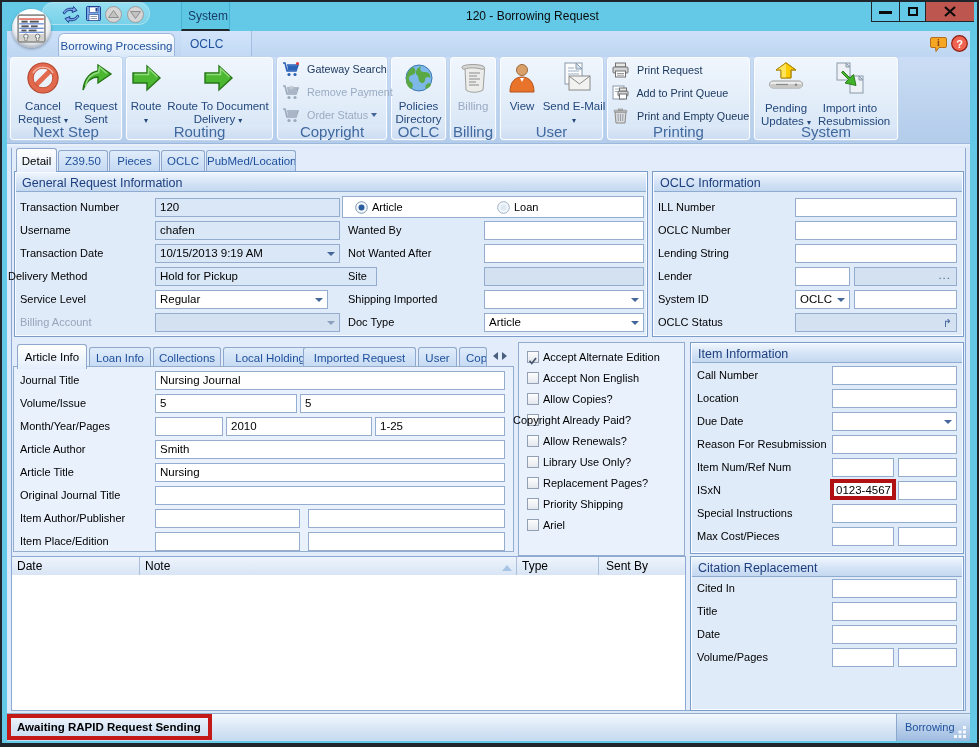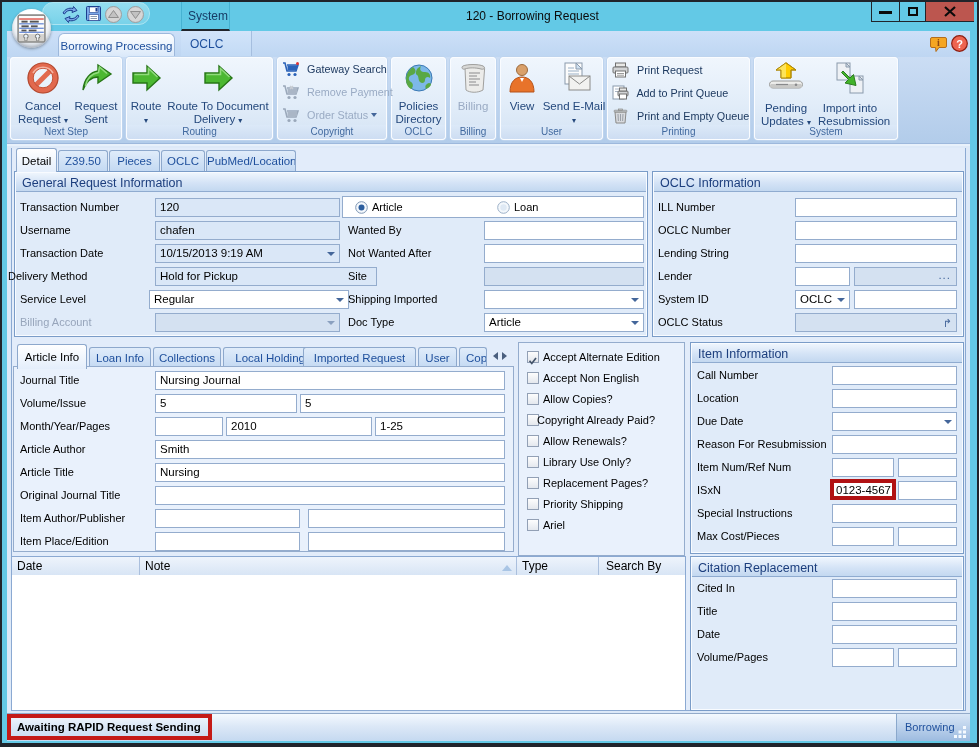--- a/index.html
+++ b/index.html
@@ -11,21 +11,21 @@
 .lbl{position:absolute;font-size:11px;color:#000;white-space:nowrap}
 .lbl.dim{color:#97a5bb}
 .fld{position:absolute;height:19px;background:#fff;border:1px solid #94accd;font-size:11.5px;line-height:16px;padding-left:4px;color:#000;white-space:nowrap}
 .fld.ro{background:#dae7f7}
 .fld.dis{background:#d4e1f1}
 .dd{position:absolute;right:4px;top:7px;width:0;height:0;border:4px solid transparent;border-top:4px solid #44669a}
 .dd.gray{border-top-color:#8aa0bf}
 .panel{position:absolute;background:#e0ebf9;border:1px solid #7a9cc8;box-shadow:inset 0 0 0 1px #f8fbff}
 .panel-h{position:absolute;left:1px;right:1px;top:1px;height:19px;background:linear-gradient(#eef5fd,#d4e3f6 55%,#c3d8f0);border-bottom:1px solid #8fabd0;font-size:12.5px;color:#1c3e7d;padding:3px 0 0 6px}
 .rg{position:absolute;top:57px;height:83px;border-radius:4px;background:linear-gradient(#f0f6fd,#e2edf9 55%,#d4e3f4);box-shadow:0 0 0 1px #bed4ee,inset 0 0 0 1px #fafcff}
-.rgc{position:absolute;left:1px;right:1px;bottom:1px;height:14px;line-height:14px;text-align:center;font-size:10px;color:#41699f;background:linear-gradient(#dce9f8,#cdddf2);border-radius:0 0 4px 4px}
+.rgc{position:absolute;left:1px;right:1px;bottom:1px;height:14px;line-height:14px;text-align:center;font-size:15px;color:#41699f;background:linear-gradient(#dce9f8,#cdddf2);border-radius:0 0 4px 4px}
 .rbtn{position:absolute;top:62px;text-align:center;font-size:11.5px;color:#24487c;line-height:12.5px}
 .rbtn svg{display:block;margin:0 auto 6px}
 .sbtn{position:absolute;font-size:10.8px;color:#1e3a60;white-space:nowrap}
 .sbtn.dis2{color:#9aabc4}
 .sbtn svg{vertical-align:-4px;margin-right:5px}
 .tab{position:absolute;height:22px;border:1px solid #8da8cc;border-bottom:none;border-radius:3px 3px 0 0;background:linear-gradient(#e0ecfa,#c2d8f2);color:#1e4f9c;font-size:11.5px;text-align:center;padding-top:4px;white-space:nowrap;overflow:hidden}
 .tab.act{background:linear-gradient(#ffffff,#f2f7fd 45%,#e4eefb);color:#000;z-index:3}
 .chk{position:absolute;width:12px;height:12px;background:linear-gradient(#fdfdfd,#e4e8ee);border:1px solid #92a0b5}
 .grid-h{position:absolute;background:linear-gradient(#eef4fc,#d8e5f5);border-right:1px solid #aabfdd;font-size:12px;color:#000;padding:2px 0 0 5px}
 </style>
@@ -301,21 +301,21 @@
 </div>
 <div class="lbl" style="left:20px;top:201px">Transaction Number</div>
 <div class="fld ro" style="left:155px;top:198px;width:185px">120</div>
 <div class="lbl" style="left:20px;top:224px">Username</div>
 <div class="fld ro" style="left:155px;top:221px;width:185px">chafen</div>
 <div class="lbl" style="left:20px;top:247px">Transaction Date</div>
 <div class="fld ro" style="left:155px;top:244px;width:185px">10/15/2013 9:19 AM<span class="dd"></span></div>
 <div class="lbl" style="left:8px;top:270px">Delivery Method</div>
 <div class="fld ro" style="left:155px;top:267px;width:222px">Hold for Pickup</div>
 <div class="lbl" style="left:20px;top:293px">Service Level</div>
-<div class="fld" style="left:149px;top:290px;width:200px">Regular<span class="dd"></span></div>
+<div class="fld" style="left:155px;top:290px;width:173px">Regular<span class="dd"></span></div>
 <div class="lbl dim" style="left:20px;top:316px">Billing Account</div>
 <div class="fld dis" style="left:155px;top:313px;width:185px">
     <span class="dd gray"></span>
   </div>
 
 <div class="fld" style="left:342px;top:196px;width:302px;height:22px"></div>
 <svg class="abs" style="left:355px;top:201px" width="13" height="13" viewBox="0 0 13 13">
     <circle cx="6.5" cy="6.5" r="5.8" fill="#f4f8fc" stroke="#7e96b4"></circle>
     <circle cx="6.5" cy="6.5" r="3" fill="#2c5e9e"></circle>
   </svg>
@@ -397,21 +397,21 @@
 <div class="abs" style="left:518px;top:342px;width:167px;height:214px;border:1px solid #94accd;background:#e9f1fc"></div>
 <div class="chk" style="left:527px;top:351px;background:linear-gradient(#fdfdfd,#e2e6ec)"><svg width="10" height="10" viewBox="0 0 10 10">
       <path d="M1.5 4.8 l2.3 2.7 4.2-5.5" fill="none" stroke="#44546a" stroke-width="1.7"></path>
     </svg></div>
 <div class="lbl" style="left:543px;top:351px">Accept Alternate Edition</div>
 <div class="chk" style="left:527px;top:372px"></div>
 <div class="lbl" style="left:543px;top:372px">Accept Non English</div>
 <div class="chk" style="left:527px;top:393px"></div>
 <div class="lbl" style="left:543px;top:393px">Allow Copies?</div>
 <div class="chk" style="left:527px;top:414px"></div>
-<div class="lbl" style="left:537px;top:414px">Copyright Already Paid?</div>
+<div class="lbl" style="left:513px;top:414px">Copyright Already Paid?</div>
 <div class="chk" style="left:527px;top:435px"></div>
 <div class="lbl" style="left:543px;top:435px">Allow Renewals?</div>
 <div class="chk" style="left:527px;top:456px"></div>
 <div class="lbl" style="left:543px;top:456px">Library Use Only?</div>
 <div class="chk" style="left:527px;top:477px"></div>
 <div class="lbl" style="left:543px;top:477px">Replacement Pages?</div>
 <div class="chk" style="left:527px;top:498px"></div>
 <div class="lbl" style="left:543px;top:498px">Priority Shipping</div>
 <div class="chk" style="left:527px;top:519px"></div>
 <div class="lbl" style="left:543px;top:519px">Ariel</div>
@@ -439,21 +439,21 @@
 <div class="lbl" style="left:697px;top:507px">Special Instructions</div>
 <div class="fld" style="left:832px;top:504px;width:125px"></div>
 <div class="lbl" style="left:697px;top:530px">Max Cost/Pieces</div>
 <div class="fld" style="left:832px;top:527px;width:62px"></div>
 <div class="fld" style="left:898px;top:527px;width:59px"></div>
 
 <div class="abs" style="left:11px;top:556px;width:675px;height:155px;border:1px solid #8ba9d2;background:#fff"></div>
 <div class="grid-h" style="left:12px;top:557px;width:128px;height:18px">Date</div>
 <div class="grid-h" style="left:140px;top:557px;width:377px;height:18px">Note</div>
 <div class="grid-h" style="left:517px;top:557px;width:82px;height:18px">Type</div>
-<div class="grid-h" style="left:599px;top:557px;width:86px;height:18px;border-right:none;padding-left:7px">Search By</div>
+<div class="grid-h" style="left:599px;top:557px;width:86px;height:18px;border-right:none;padding-left:7px">Sent By</div>
 <div class="abs" style="left:502px;top:560px;width:0;height:0;border:5px solid transparent;border-bottom:6px solid #a9c5e5"></div>
 
 <div class="panel" style="left:690px;top:556px;width:274px;height:155px">
   <div class="panel-h">Citation Replacement</div>
 </div>
 <div class="lbl" style="left:697px;top:582px">Cited In</div>
 <div class="fld" style="left:832px;top:579px;width:125px"></div>
 <div class="lbl" style="left:697px;top:605px">Title</div>
 <div class="fld" style="left:832px;top:602px;width:125px"></div>
 <div class="lbl" style="left:697px;top:628px">Date</div>

